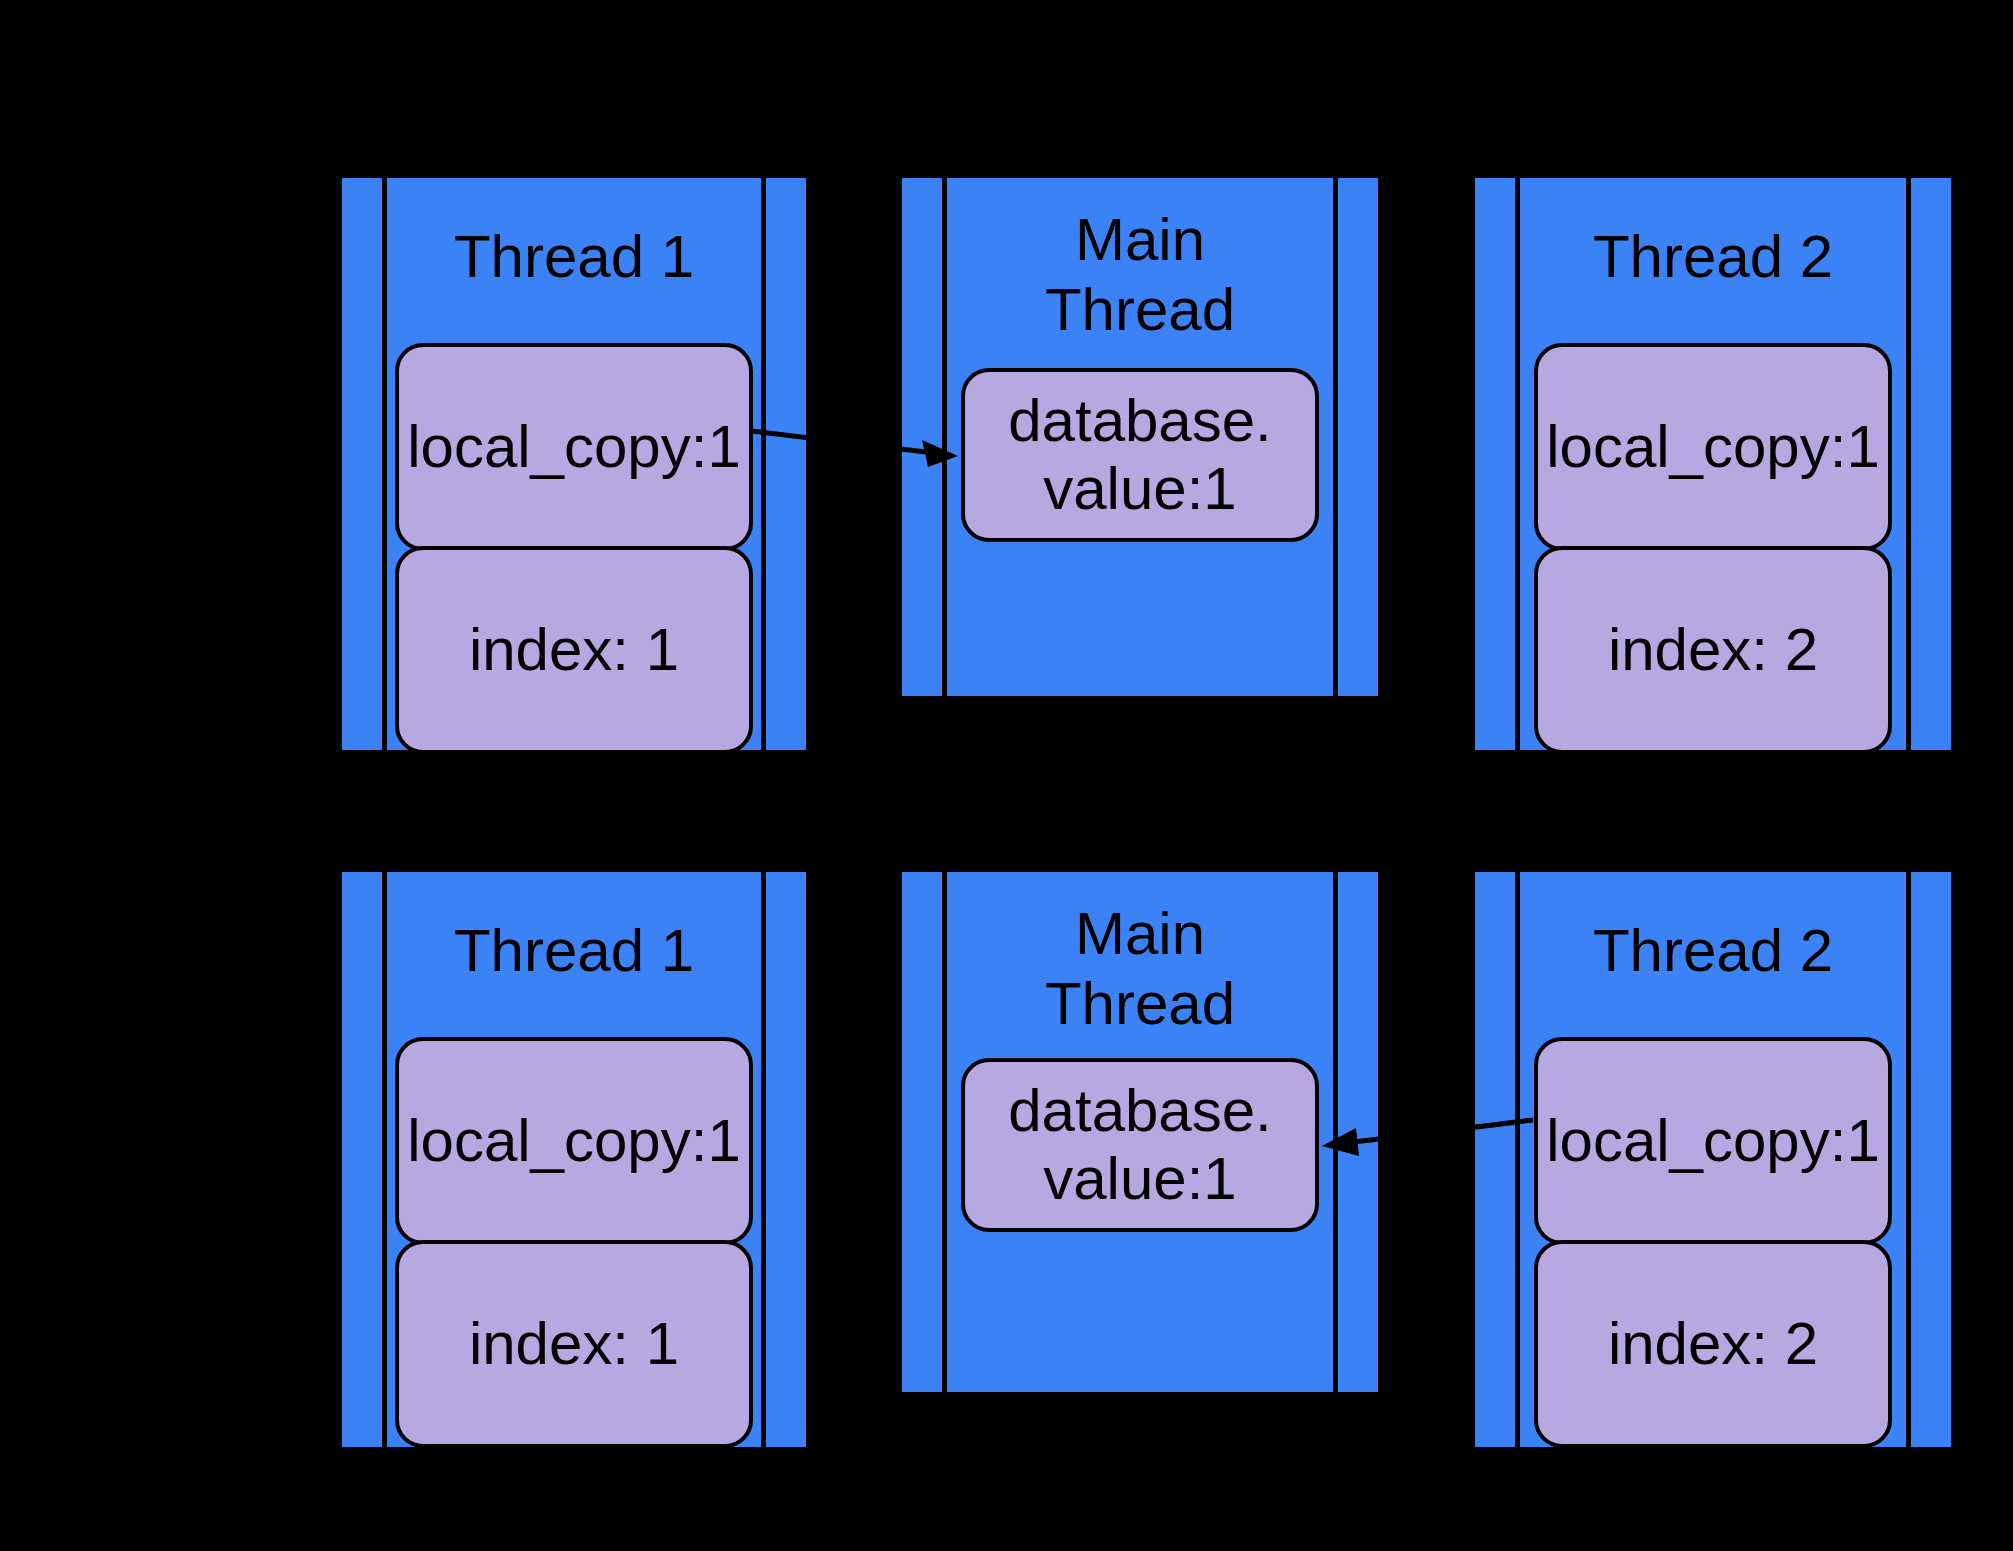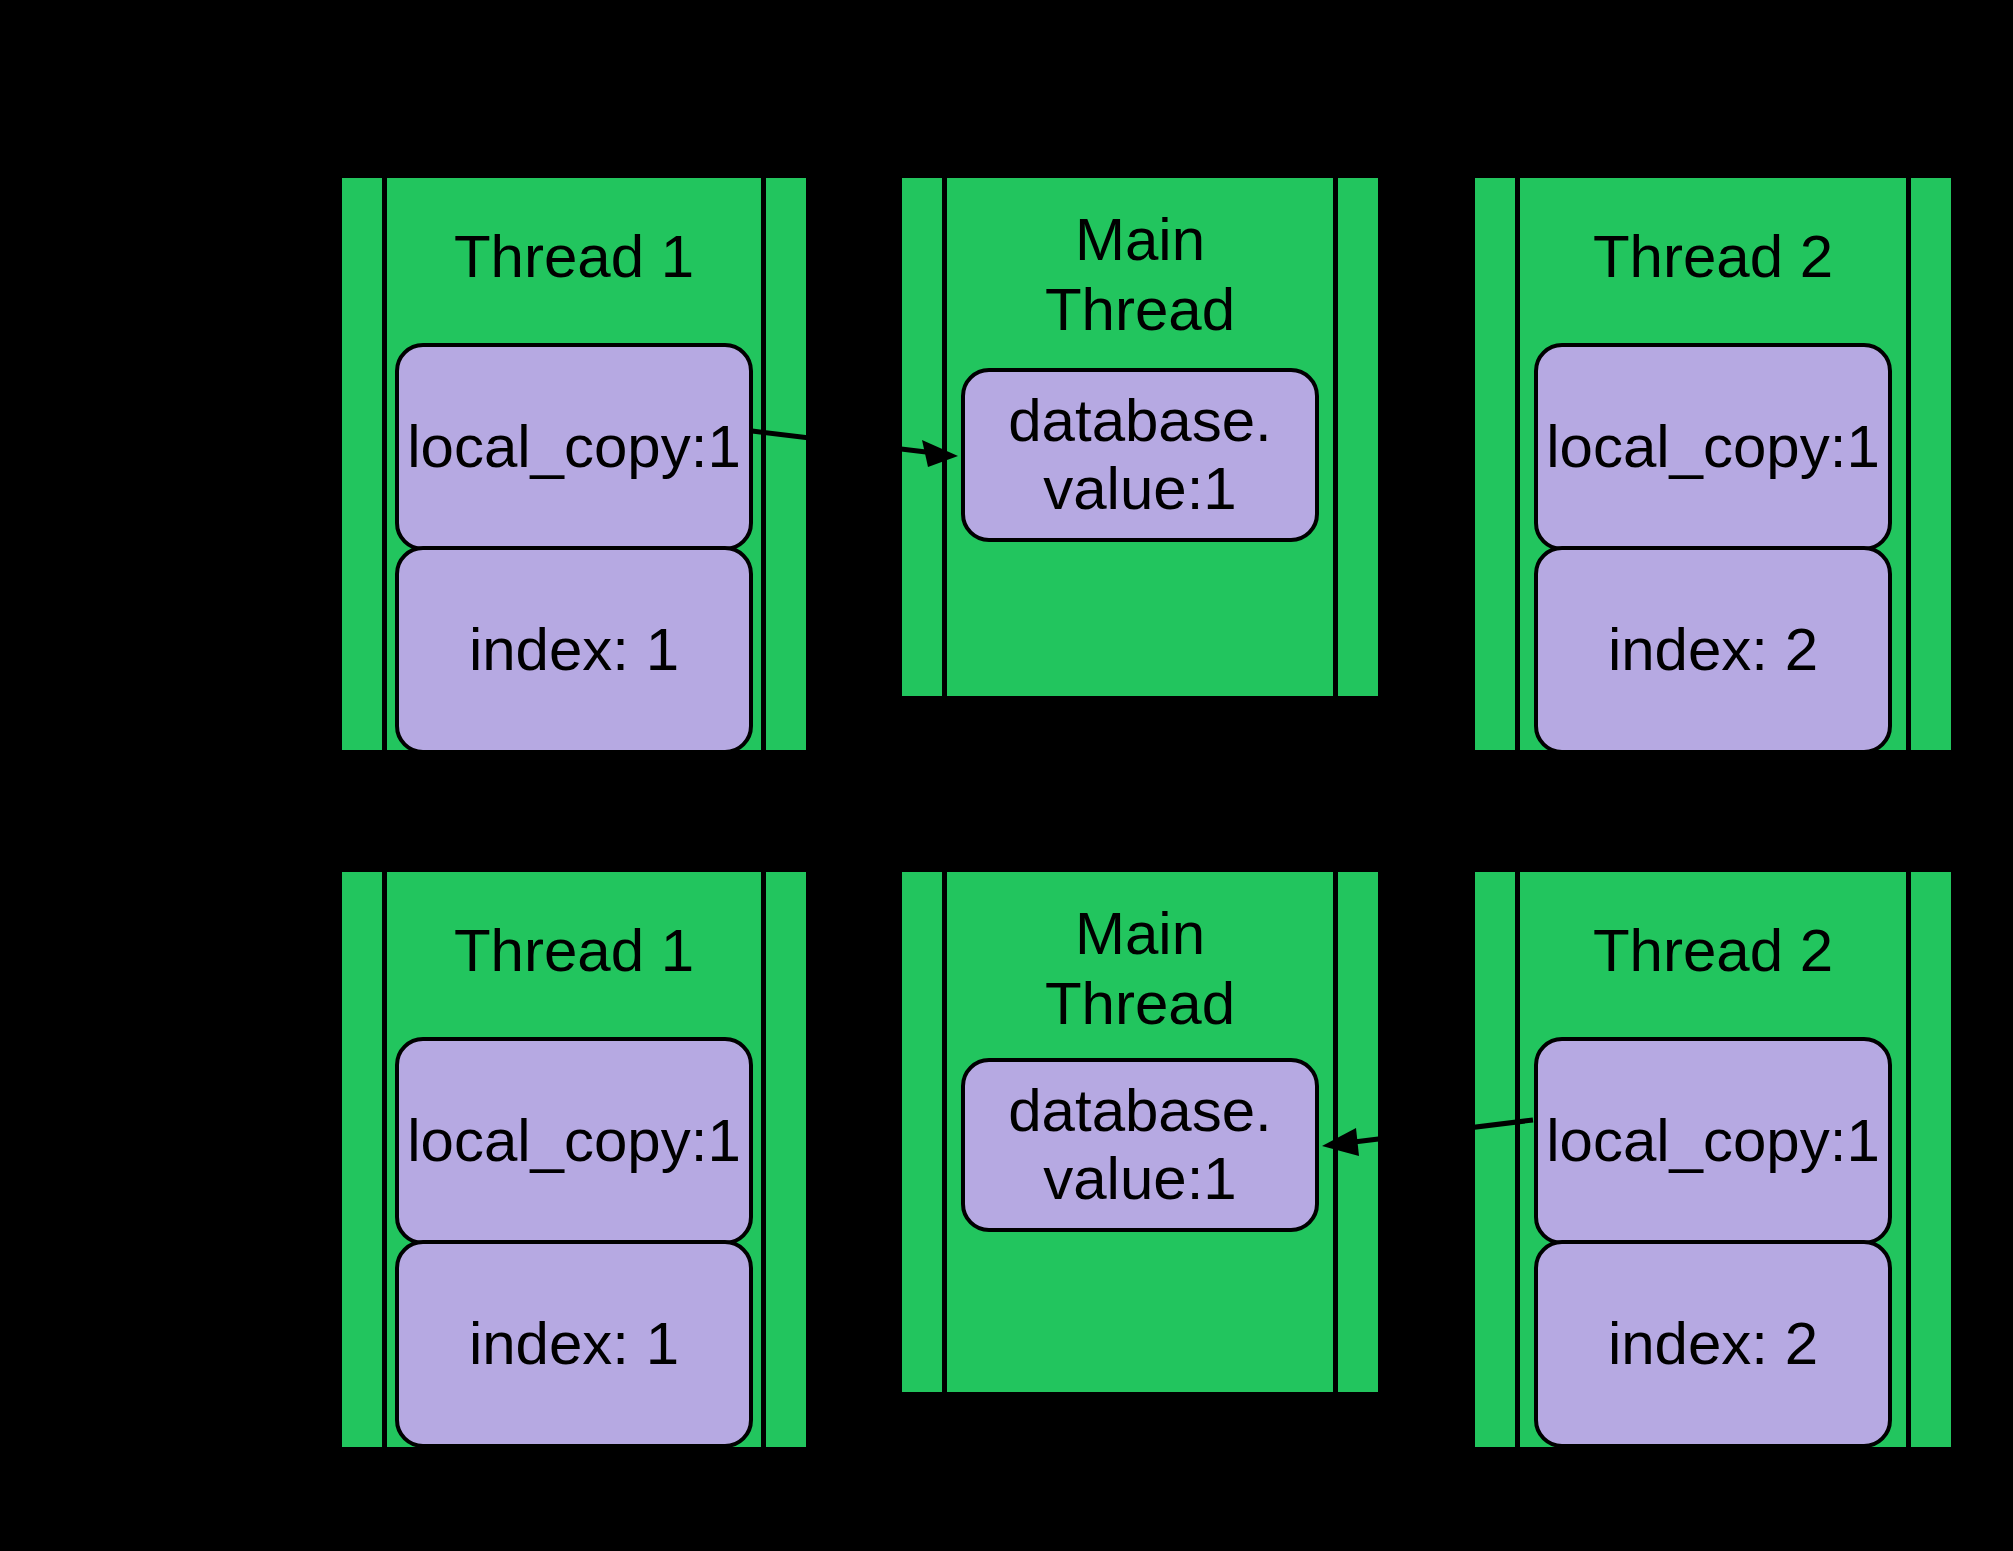--- a/index.html
+++ b/index.html
@@ -5,21 +5,21 @@
   html,body{margin:0;padding:0;background:#000;}
   #canvas{
     position:relative;
     width:2013px;height:1551px;
     background:#000;
     overflow:hidden;
     font-family:"Liberation Sans", sans-serif;
   }
   .panel{
     position:absolute;
-    background:#22c55e;
+    background:#3b82f6;
   }
   .rail{
     position:absolute;
     top:0;bottom:0;
     width:5px;
     background:#000;
   }
   .rail-left{left:40px;}
   .rail-right{right:40px;}
   .panel-title{

